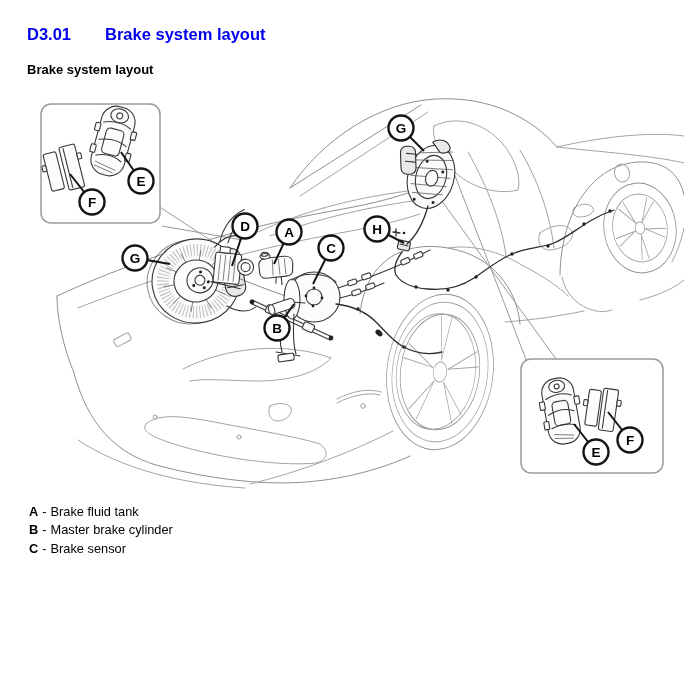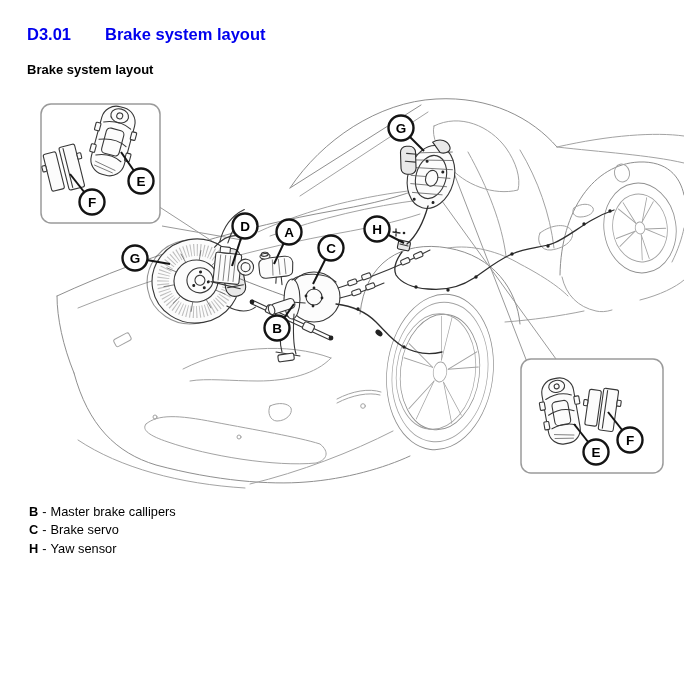--- a/index.html
+++ b/index.html
@@ -361,17 +361,17 @@
           <text x="596" y="452" dy=".36em" text-anchor="middle" class="callout-letter">E</text>
         </g>
         <g>
           <circle cx="630" cy="440" r="12.5" class="callout-circle"></circle>
           <text x="630" y="440" dy=".36em" text-anchor="middle" class="callout-letter">F</text>
         </g>
       </g>
   </svg>
 
   <div class="legend">
-    <div class="row"><span class="k">B</span><span class="sep">-</span><span>Master brake callipers</span></div>
-    <div class="row"><span class="k">C</span><span class="sep">-</span><span>Brake servo</span></div>
-    <div class="row"><span class="k">H</span><span class="sep">-</span><span>Yaw sensor</span></div>
+    <div class="row"><span class="k">A</span><span class="sep">-</span><span>Brake fluid tank</span></div>
+    <div class="row"><span class="k">B</span><span class="sep">-</span><span>Master brake cylinder</span></div>
+    <div class="row"><span class="k">C</span><span class="sep">-</span><span>Brake sensor</span></div>
   </div>
 </div>
 
 </body></html>

